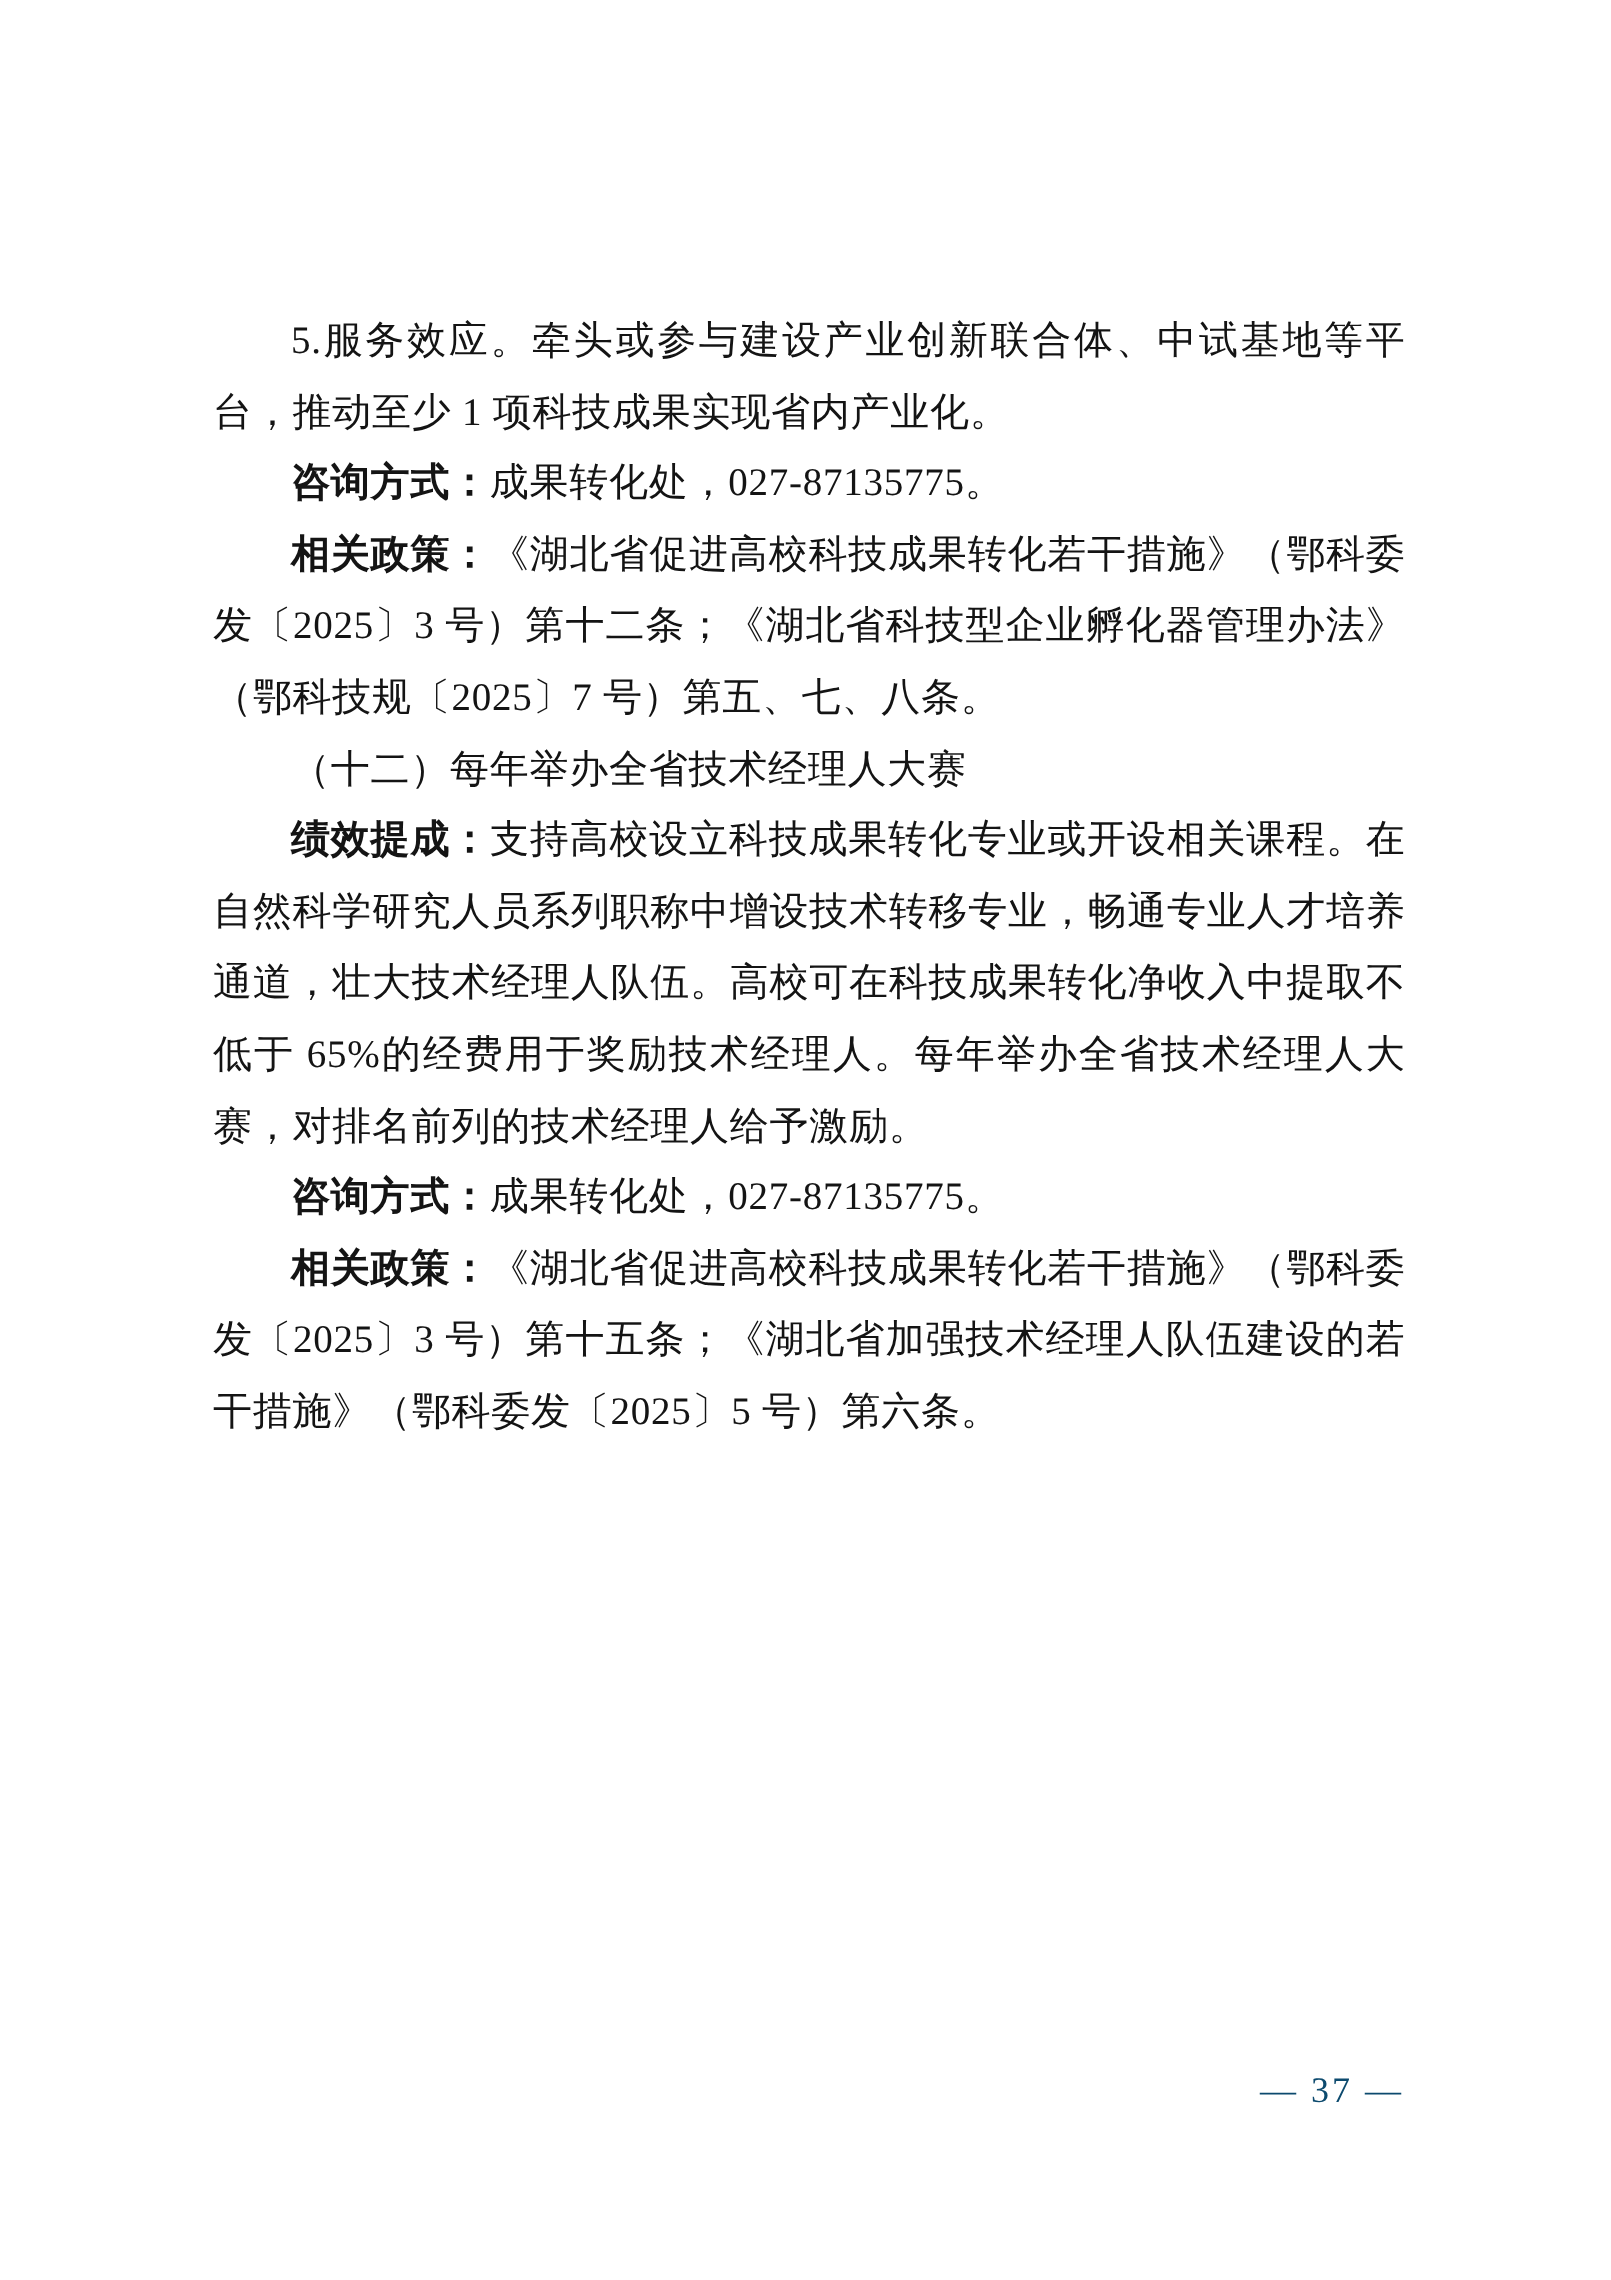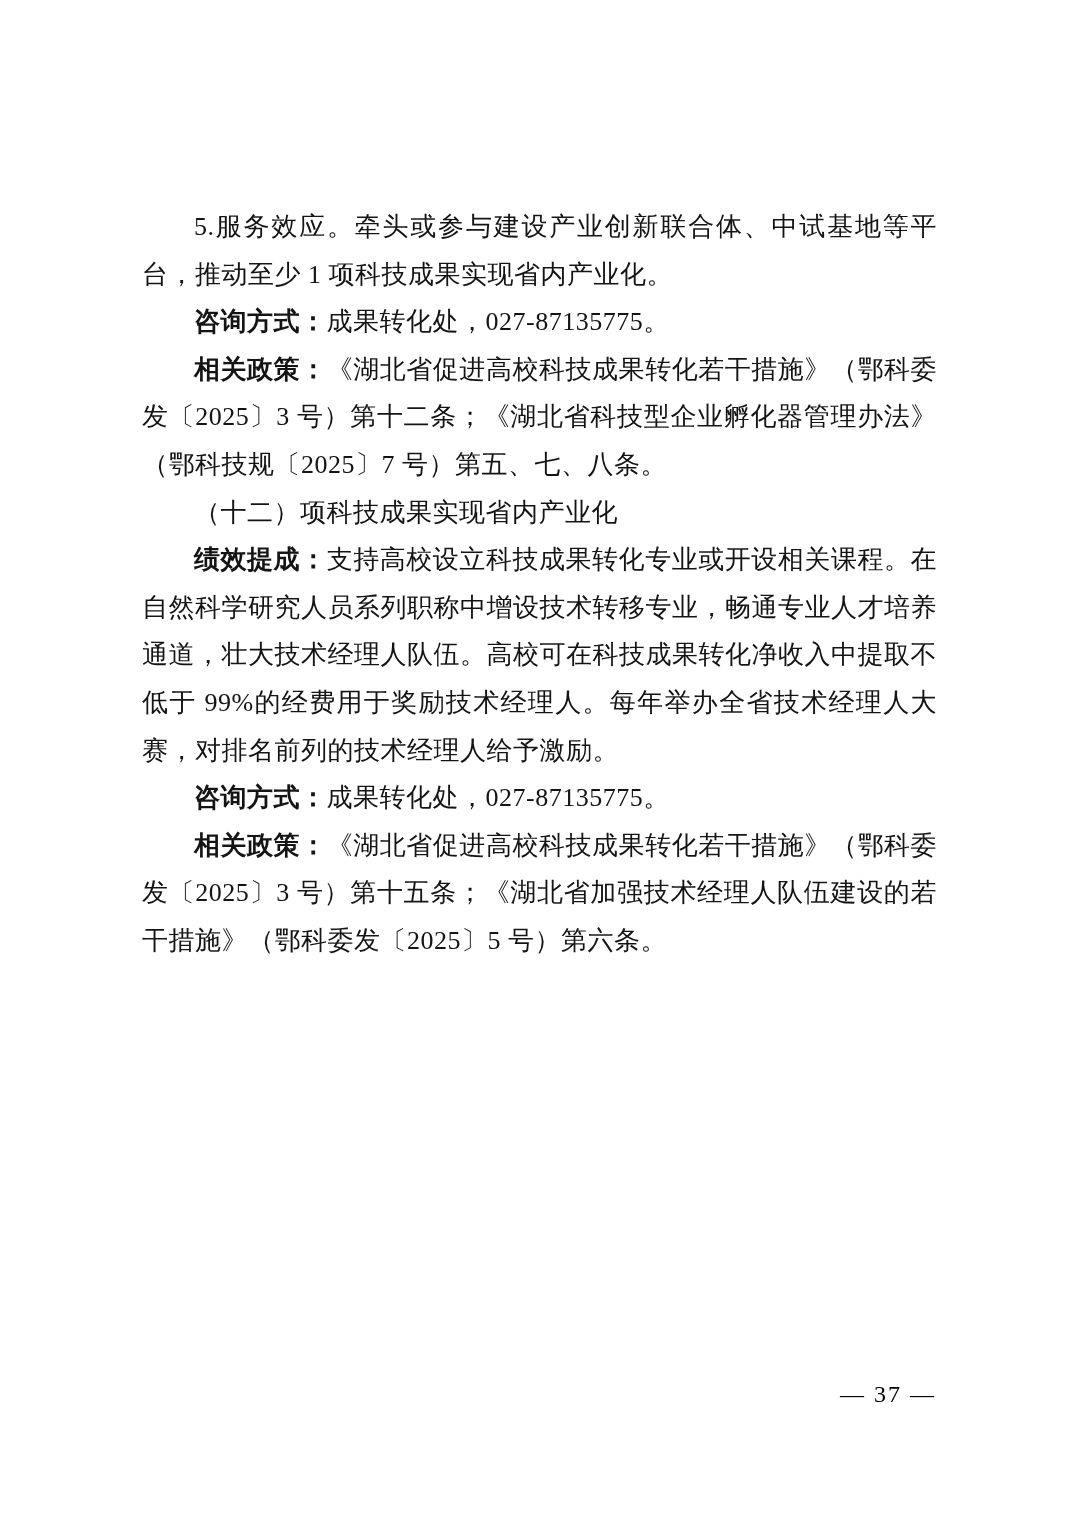--- a/index.html
+++ b/index.html
@@ -34,31 +34,31 @@
   }
   .doc-body .bold {
     font-weight: bold;
   }
   .page-number {
     position: absolute;
     top: 1381px;
     right: 138px;
     font-size: 24px;
     letter-spacing: 2px;
-    color: #000000;
+    color: #0c4a6e;
     white-space: nowrap;
   }
 </style>
 </head>
 <body>
 
 <div class="page">
   <div class="doc-body">
       <p><span>5.服务效应。牵头或参与建设产业创新联合体、中试基地等平台，推动至少 1 项科技成果实现省内产业化。</span></p>
       <p><span class="bold">咨询方式：</span><span>成果转化处，027-87135775。</span></p>
       <p><span class="bold">相关政策：</span><span>《湖北省促进高校科技成果转化若干措施》（鄂科委发〔2025〕3 号）第十二条；《湖北省科技型企业孵化器管理办法》（鄂科技规〔2025〕7 号）第五、七、八条。</span></p>
-      <p><span>（十二）项科技成果实现省内产业化</span></p>
-      <p><span class="bold">绩效提成：</span><span>支持高校设立科技成果转化专业或开设相关课程。在自然科学研究人员系列职称中增设技术转移专业，畅通专业人才培养通道，壮大技术经理人队伍。高校可在科技成果转化净收入中提取不低于 99%的经费用于奖励技术经理人。每年举办全省技术经理人大赛，对排名前列的技术经理人给予激励。</span></p>
+      <p><span>（十二）每年举办全省技术经理人大赛</span></p>
+      <p><span class="bold">绩效提成：</span><span>支持高校设立科技成果转化专业或开设相关课程。在自然科学研究人员系列职称中增设技术转移专业，畅通专业人才培养通道，壮大技术经理人队伍。高校可在科技成果转化净收入中提取不低于 65%的经费用于奖励技术经理人。每年举办全省技术经理人大赛，对排名前列的技术经理人给予激励。</span></p>
       <p><span class="bold">咨询方式：</span><span>成果转化处，027-87135775。</span></p>
       <p><span class="bold">相关政策：</span><span>《湖北省促进高校科技成果转化若干措施》（鄂科委发〔2025〕3 号）第十五条；《湖北省加强技术经理人队伍建设的若干措施》（鄂科委发〔2025〕5 号）第六条。</span></p>
     </div>
   <div class="page-number">— 37 —</div>
 </div>
 
 </body></html>

